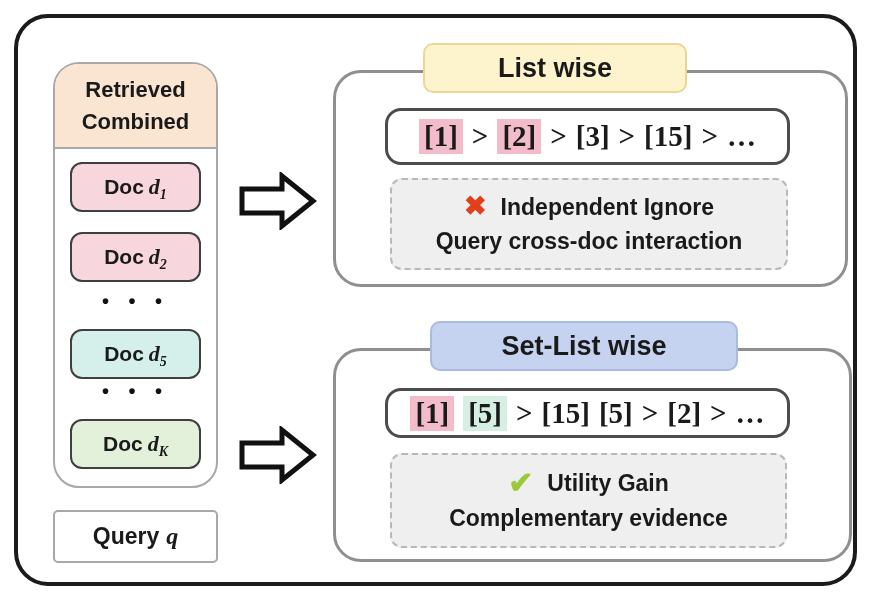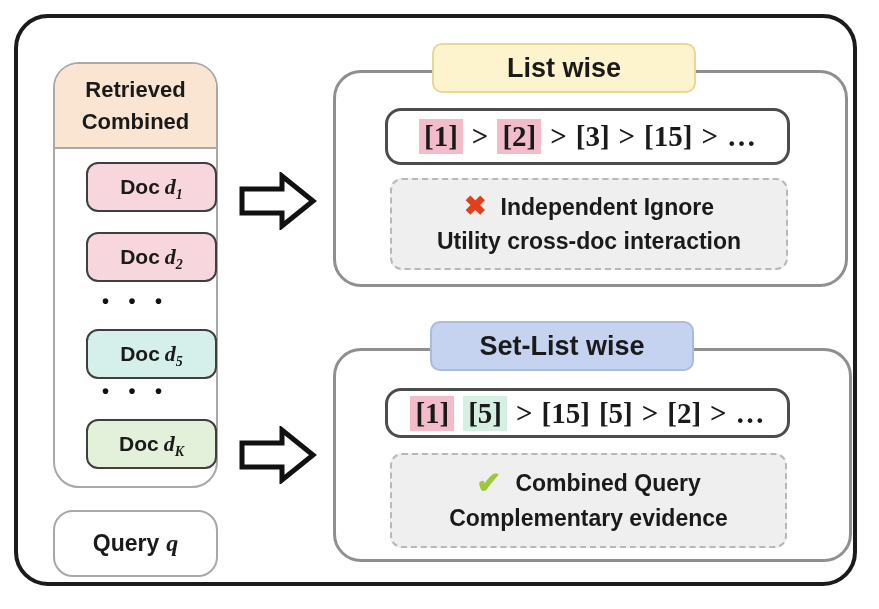--- a/index.html
+++ b/index.html
@@ -10,50 +10,50 @@
 
   
   .passages-panel{position:absolute;left:53px;top:62px;width:165px;height:426px;
       box-sizing:border-box;border:2.5px solid #a8a8a8;border-radius:26px;background:#fff;z-index:2;}
   .passages-header{position:absolute;left:0;top:0;width:100%;height:85px;box-sizing:border-box;
       background:#fae5d2;border-bottom:2.5px solid #a8a8a8;border-radius:23px 23px 0 0;
       display:flex;align-items:center;justify-content:center;text-align:center;
       font-weight:700;font-size:22px;line-height:1.45;padding:0 14px;}
   .doc-card{position:absolute;left:15px;width:131px;height:50px;box-sizing:border-box;
       border:2.5px solid #3f3f3f;border-radius:12px;display:flex;align-items:center;
-      justify-content:center;gap:5px;font-weight:700;font-size:21px;margin-left:16px;}
+      justify-content:center;gap:5px;font-weight:700;font-size:21px;}
   .doc-card .mvar{font-family:"Liberation Serif", serif;font-style:italic;font-weight:700;font-size:22px;}
   .doc-card sub{font-family:"Liberation Serif", serif;font-weight:700;font-size:14px;line-height:0;}
   .doc-pink{background:#f7d6dd;}
   .doc-teal{background:#d5efea;}
   .doc-green{background:#e3f0da;}
   .d1{top:98px}.d2{top:168px}.d5{top:265px}.dk{top:355px}
   .dots{position:absolute;left:0;width:100%;text-align:center;font-weight:700;font-size:20px;
         letter-spacing:7px;color:#111;}
   .dots1{top:226px}.dots2{top:316px}
   .sub-italic{font-style:italic;}
 
-  .query-box{position:absolute;left:53px;top:510px;width:165px;height:67px;box-sizing:border-box;
-      border:2.5px solid #a8a8a8;border-radius:20px;background:#fff;display:flex;align-items:center;
+  .query-box{position:absolute;left:53px;top:510px;width:165px;height:53px;box-sizing:border-box;
+      border:2.5px solid #a8a8a8;border-radius:5px;background:#fff;display:flex;align-items:center;
       justify-content:center;gap:7px;font-weight:700;font-size:23px;z-index:2;}
   .query-box .mvar{font-family:"Liberation Serif", serif;font-style:italic;font-weight:700;font-size:24px;}
 
   .arrow{position:absolute;width:78px;height:58px;}
   .arrow1{left:239px;top:172px;}
   .arrow2{left:239px;top:426px;}
 
   
   .panel{position:absolute;box-sizing:border-box;border:3px solid #8f8f8f;border-radius:28px;background:#fff;}
   .panel-listwise{left:333px;top:70px;width:515px;height:217px;}
   .panel-setlist{left:333px;top:348px;width:519px;height:214px;}
 
   .badge{position:absolute;box-sizing:border-box;display:flex;align-items:center;justify-content:center;
          font-weight:700;font-size:27px;border-radius:10px;z-index:3;}
-  .badge-listwise{left:432px;top:43px;width:264px;height:50px;background:#fdf3cd;border:2px solid #ebd695;}
-  .badge-setlist{left:430px;top:321px;width:264px;height:50px;background:#c5d3f0;border:2px solid #a9bbdf;}
+  .badge-listwise{left:423px;top:43px;width:264px;height:50px;background:#fdf3cd;border:2px solid #ebd695;}
+  .badge-setlist{left:430px;top:321px;width:308px;height:50px;background:#c5d3f0;border:2px solid #a9bbdf;}
 
   .rank-box{position:absolute;box-sizing:border-box;border:3px solid #4c4c4c;border-radius:16px;background:#fff;
       display:flex;align-items:center;justify-content:center;gap:9px;
       font-family:"Liberation Serif", serif;font-weight:700;font-size:29px;z-index:3;}
   .rank1{left:385px;top:108px;width:405px;height:57px;}
   .rank2{left:385px;top:388px;width:405px;height:50px;}
   .tok{line-height:1;}
   .hl-pink{background:#f2bccb;padding:3px 5px;}
   .hl-mint{background:#d5efe3;padding:3px 5px;}
 
@@ -125,38 +125,38 @@
     <span class="tok">[15]</span>
     <span class="tok">&gt;</span>
     <span class="tok">…</span>
   </div>
 
   <div class="note note1">
     <div class="note-row">
       <span class="icon-x">✖</span>
       <span>Independent Ignore</span>
     </div>
-    <div>Utility cross-doc interaction</div>
+    <div>Query cross-doc interaction</div>
   </div>
 
   <div class="panel panel-setlist"></div>
   <div class="badge badge-setlist">Set-List wise</div>
 
   <div class="rank-box rank2">
     <span class="tok hl-pink">[1]</span>
     <span class="tok hl-mint">[5]</span>
     <span class="tok">&gt;</span>
     <span class="tok">[15]</span>
     <span class="tok">[5]</span>
     <span class="tok">&gt;</span>
     <span class="tok">[2]</span>
     <span class="tok">&gt;</span>
     <span class="tok">…</span>
   </div>
 
   <div class="note note2">
     <div class="note-row">
       <span class="icon-check">✔</span>
-      <span>Combined Query</span>
+      <span>Utility Gain</span>
     </div>
     <div>Complementary evidence</div>
   </div>
 </div>
 
 </body></html>

